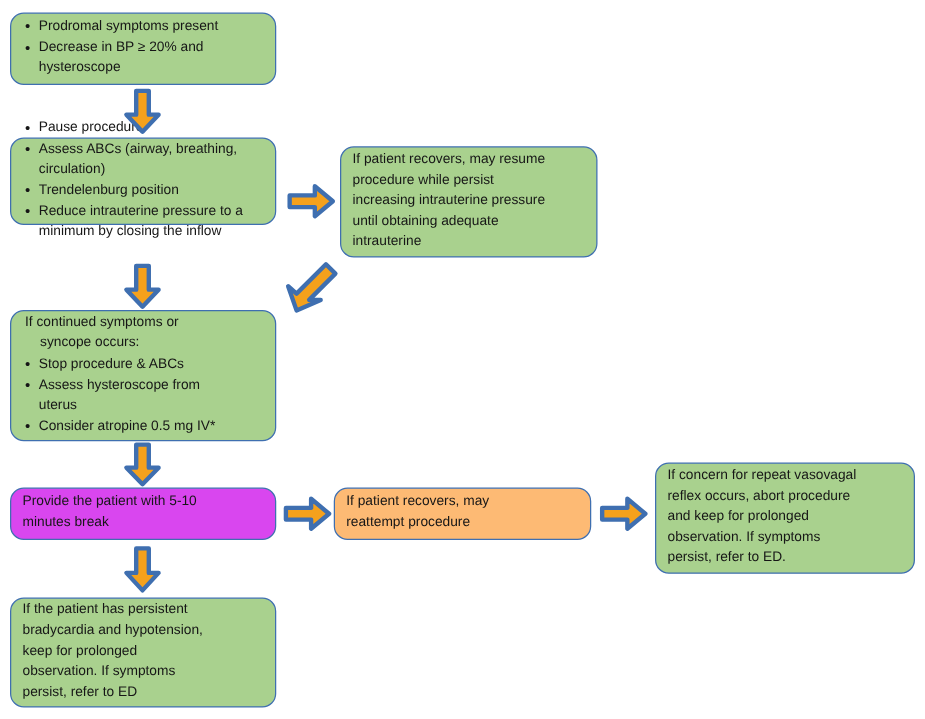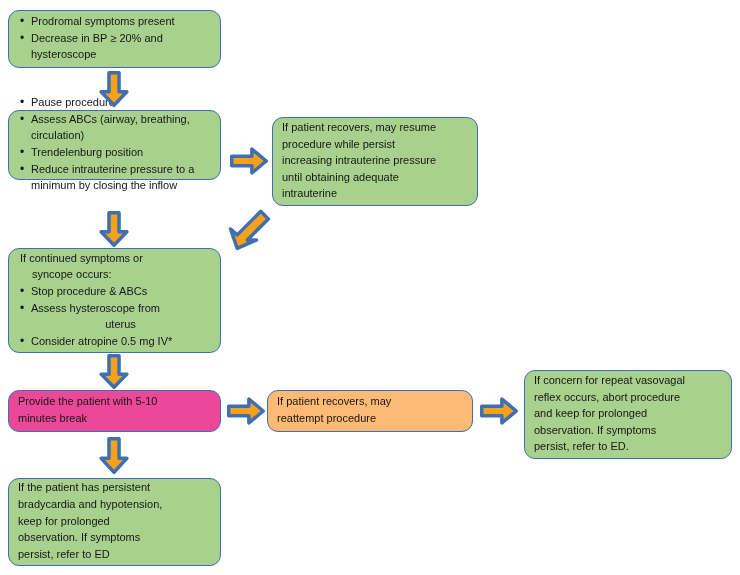--- a/index.html
+++ b/index.html
@@ -119,26 +119,26 @@
         <p class="plain">intrauterine</p>
       </div>
     </div>
     <div class="node left" style="left: 8px; top: 248px; width: 213px; height: 105px; background: rgb(169, 209, 142); border-color: rgb(63, 111, 176); color: rgb(22, 22, 22);">
       <div class="pad">
         <p class="plain">If continued symptoms or</p>
         <p class="indent">syncope occurs:</p>
         <ul class="bullets">
           <li>Stop procedure &amp; ABCs</li>
           <li>Assess hysteroscope from</li>
-          <li class="cont" style="padding-left: 12px; list-style: none; text-align: center;">uterus</li>
+          <li class="cont" style="padding-left: 12px; list-style: none;">uterus</li>
           <li>Consider atropine 0.5 mg IV*</li>
         </ul>
       </div>
     </div>
-    <div class="node center" style="left: 8px; top: 390px; width: 213px; height: 42px; background: #ec4899; border-color: rgb(63, 111, 176); color: rgb(22, 22, 22);">
+    <div class="node center" style="left: 8px; top: 390px; width: 213px; height: 42px; background: #d946ef; border-color: rgb(63, 111, 176); color: rgb(22, 22, 22);">
       <div class="pad">
         <p class="plain">Provide the patient with 5-10</p>
         <p class="plain">minutes break</p>
       </div>
     </div>
     <div class="node center" style="left: 267px; top: 390px; width: 206px; height: 42px; background: #fdba74; border-color: rgb(63, 111, 176); color: rgb(22, 22, 22);">
       <div class="pad">
         <p class="plain">If patient recovers, may</p>
         <p class="plain">reattempt procedure</p>
       </div>

